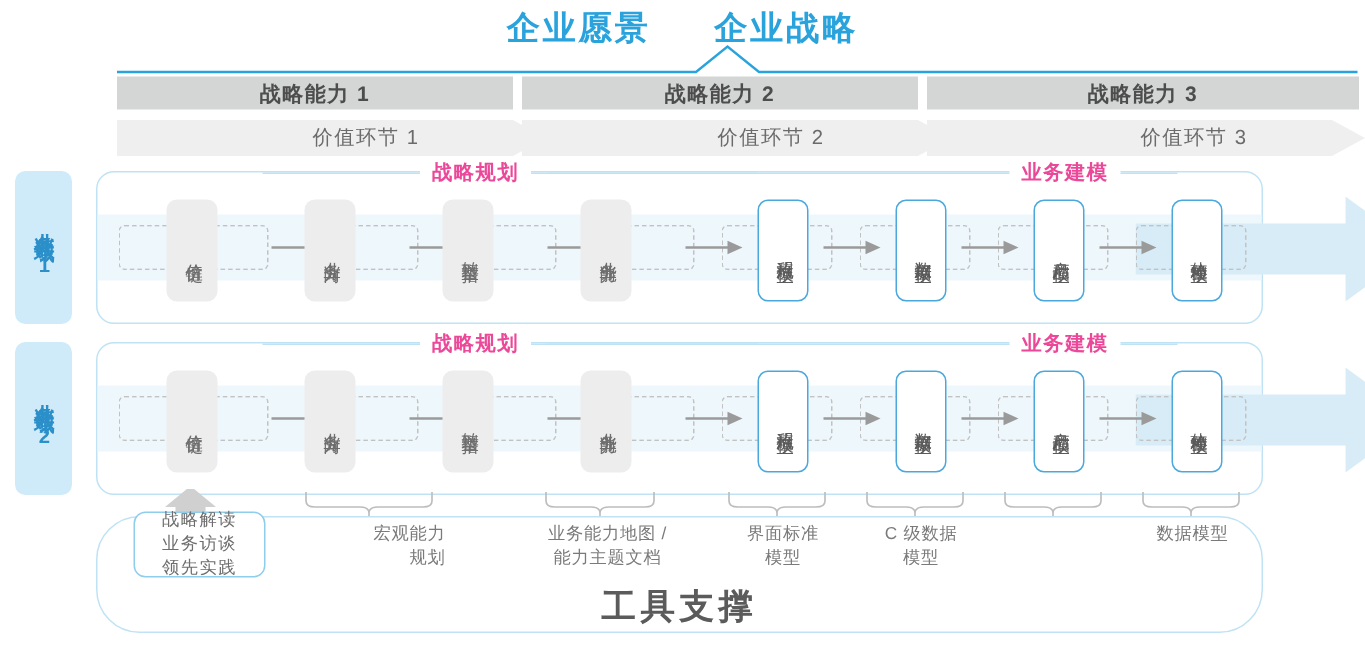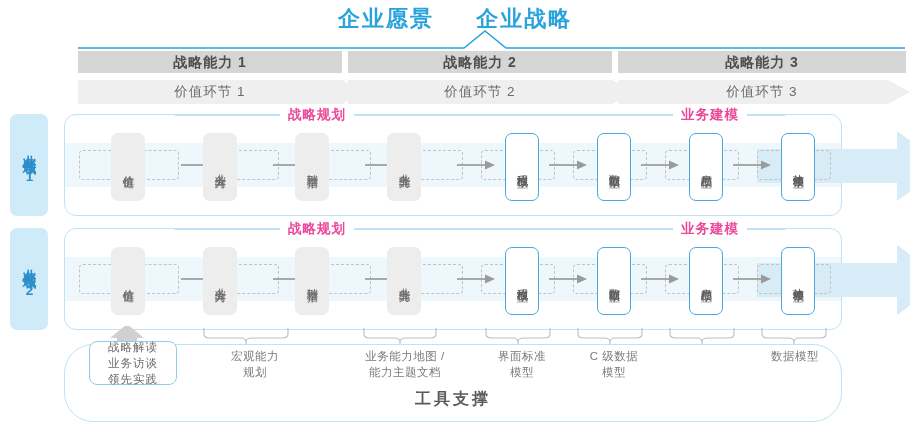--- a/index.html
+++ b/index.html
@@ -19,21 +19,21 @@
   
   #vision-connector{left:60px;top:28px;width:860px;height:24px;}
 
   
   .cap-bar{
     background:#d4d6d6;color:#4d4d4d;font-size:14px;font-weight:bold;
     height:22px;line-height:22px;text-align:center;letter-spacing:1px;
   }
   .stage-bar-label{
     position:absolute;top:0;height:24px;line-height:24px;width:100%;
-    text-align:center;color:#6b6b6b;font-size:13.5px;letter-spacing:1px;
+    text-align:center;color:#6b6b6b;font-size:13.5px;letter-spacing:1px;margin-left:34px;
   }
 
   
   .side-label{
     left:10px;width:38px;background:#cfeaf8;border-radius:7px;
     color:#2b8fc9;font-size:13.5px;font-weight:bold;letter-spacing:1px;
     display:flex;align-items:center;justify-content:center;
   }
   .side-label .vtext{
     writing-mode:vertical-rl;text-orientation:upright;
@@ -76,21 +76,21 @@
   }
   .arrow-s{position:absolute;}
 
   
   #tool-box{
     left:64px;width:776px;border:1.4px solid #bfe3f4;border-radius:12px;
     background:#ffffff;
   }
   #tool-support-title{
     position:absolute;left:0;width:776px;text-align:center;
-    color:#5b5b5b;font-size:16px;font-weight:bold;letter-spacing:3px;
+    color:#5b5b5b;font-size:23px;font-weight:bold;letter-spacing:3px;
   }
   .tool-label{
     position:absolute;text-align:center;color:#7a7a7a;font-size:11.5px;
     line-height:1.35;letter-spacing:.5px;
   }
   #tool-first-box{
     position:absolute;border:1.3px solid #8ecdec;border-radius:8px;
     background:#ffffff;color:#6e6e6e;font-size:11.5px;line-height:1.4;
     text-align:center;display:flex;align-items:center;justify-content:center;
     letter-spacing:1px;
@@ -320,21 +320,21 @@
   <path d="M730,16 L730,26" fill="none" stroke="#bdbdbd" stroke-width="1.1"></path>
 </svg>
 
 <div class="abs" id="tool-box" style="top:344px;height:76px;border-radius:29px;">
   <div id="tool-first-box" style="left:24px;top:-4px;width:86px;height:42px;">
     <span style="white-space:pre-line;">战略解读
 业务访谈
 领先实践</span>
   </div>
 
-  <div class="tool-label" style="left:148px;top:4px;width:84px;white-space:pre-line;">宏观能力
+  <div class="tool-label" style="left:148px;top:4px;width:84px;white-space:pre-line;text-align:right;">宏观能力
 规划</div>
   <div class="tool-label" style="left:278px;top:4px;width:124px;white-space:pre-line;">业务能力地图 /
 能力主题文档</div>
   <div class="tool-label" style="left:348px;top:4px;width:218px;white-space:pre-line;">界面标准
 模型</div>
   <div class="tool-label" style="left:440px;top:4px;width:218px;white-space:pre-line;">C 级数据
 模型</div>
   <div class="tool-label" style="left:666px;top:4px;width:128px;white-space:pre-line;">数据模型</div>
 
   <div id="tool-support-title" style="top:44px;">工具支撑</div>

